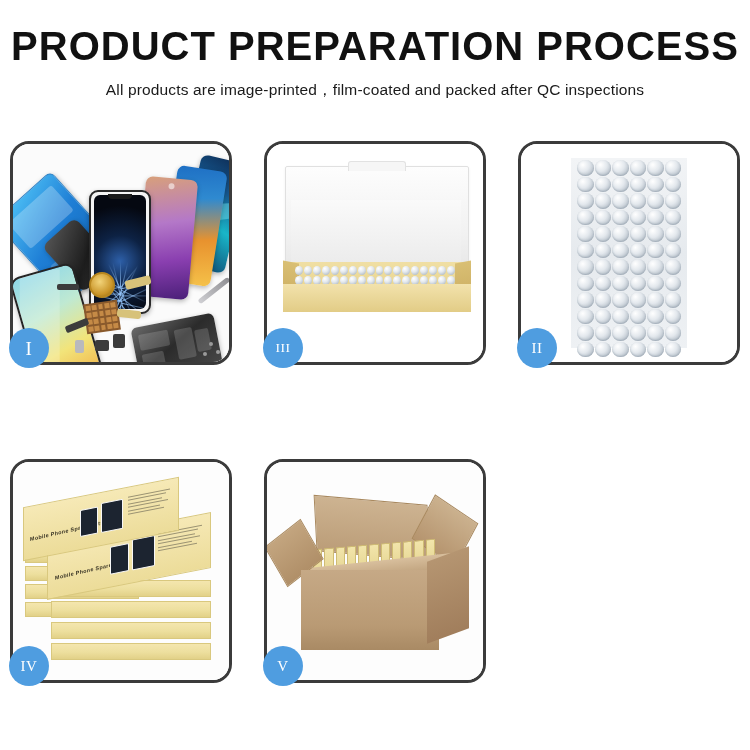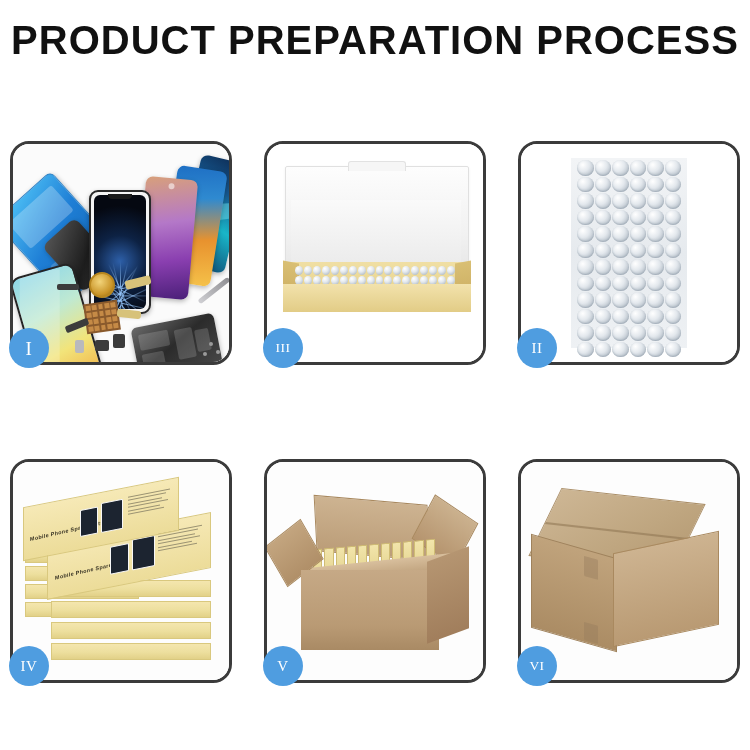--- a/index.html
+++ b/index.html
@@ -11,21 +11,21 @@
     width: 750px;
     height: 750px;
     font-family: "Liberation Sans", sans-serif;
     overflow: hidden;
     position: relative;
   }
 
   
   .header {
     text-align: center;
-    padding-top: 20px;
+    padding-top: 26px;
   }
   .title {
     font-size: 40px;
     font-weight: 700;
     letter-spacing: 1.0px;
     color: #111111;
     line-height: 1.0;
     font-family: "Liberation Sans", sans-serif;
     white-space: nowrap;
   }
@@ -393,20 +393,21 @@
   }
   .tape{
     position:absolute; background: rgba(150,124,92,0.42); border-radius:1px;
   }
 </style>
 </head>
 <body>
 
 <div class="header">
   <div class="title">PRODUCT PREPARATION PROCESS</div>
+  <div class="subtitle">All products are image-printed，film-coated and packed after QC inspections</div>
 </div>
 
 <div class="grid">
 
   <div class="panel">
     <div class="panel-inner p1">
       <div class="phone ph-film"></div>
       <div class="phone ph-dark-small"></div>
 
       <div class="phone ph-teal"></div>
@@ -708,27 +709,14 @@
           <i></i>
         </div>
       <div class="carton-rim"></div>
       <div class="flap-left"></div>
       <div class="carton-body"></div>
       <div class="carton-side"></div>
     </div>
     <div class="badge small">V</div>
   </div>
 
-  <div class="panel">
-    <div class="panel-inner p6">
-      <div class="sc-top">
-        <div class="seam"></div>
-      </div>
-      <div class="sc-left">
-        <div class="tape" style="left:52px;top:6px;width:14px;height:20px;"></div>
-        <div class="tape" style="left:52px;top:72px;width:14px;height:18px;"></div>
-      </div>
-      <div class="sc-right"></div>
-    </div>
-    <div class="badge tiny">VI</div>
-  </div>
 
 </div>
 
 </body></html>

